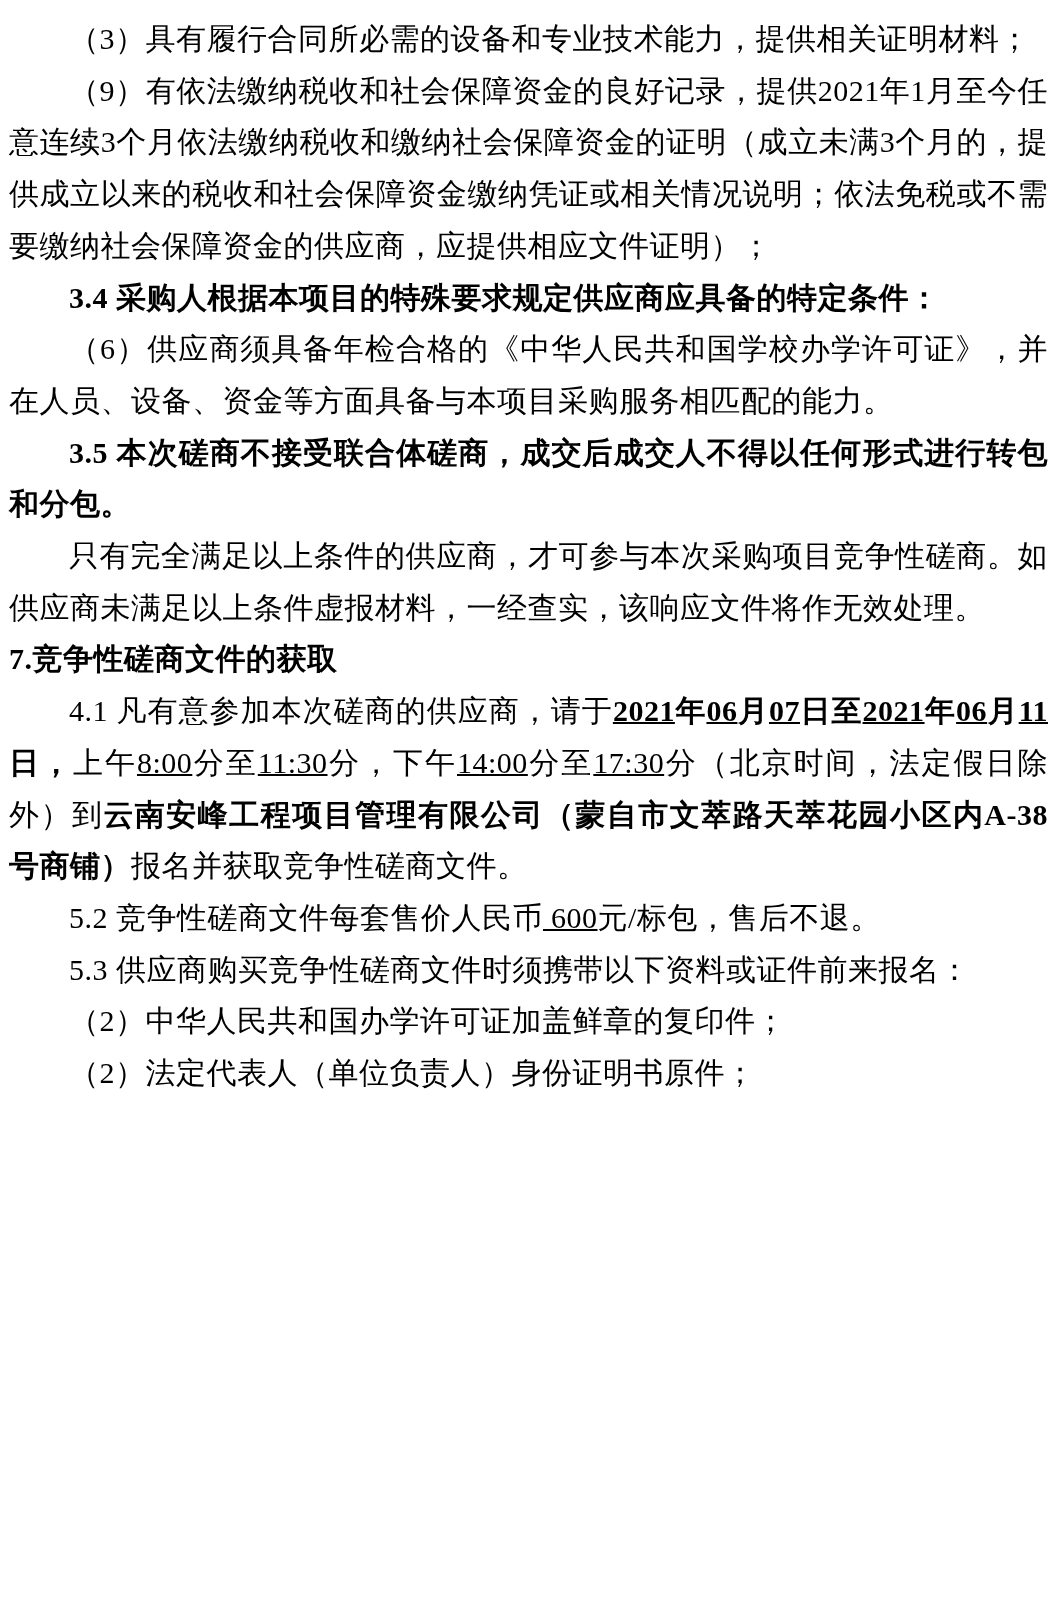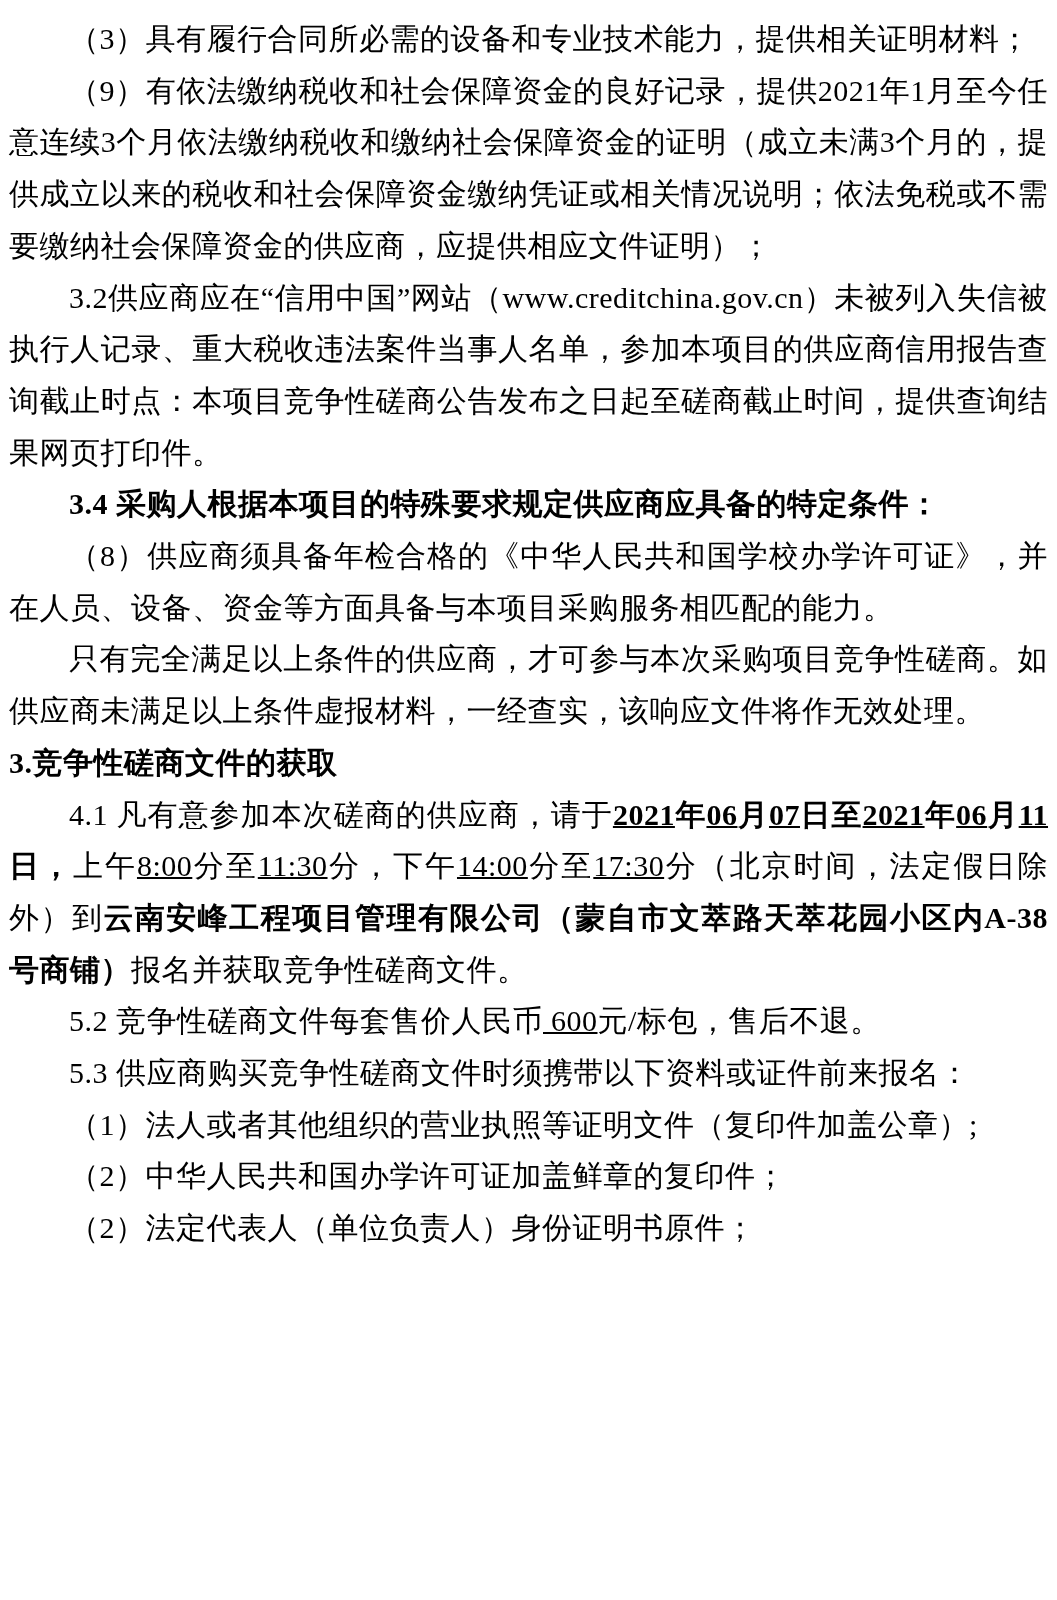--- a/index.html
+++ b/index.html
@@ -37,25 +37,24 @@
     text-decoration-thickness: 2px;
   }
 </style>
 </head>
 <body>
 
 <div class="page">
   <div>
       <p class="para indent"><span>（3）具有履行合同所必需的设备和专业技术能力，提供相关证明材料；</span></p>
       <p class="para indent"><span>（9）有依法缴纳税收和社会保障资金的良好记录，提供2021年1月至今任意连续3个月依法缴纳税收和缴纳社会保障资金的证明（成立未满3个月的，提供成立以来的税收和社会保障资金缴纳凭证或相关情况说明；依法免税或不需要缴纳社会保障资金的供应商，应提供相应文件证明）；</span></p>
-      <p class="para indent"><span>3.2供应商应在“信用中国”网站（www.creditchina.gov.cn）未被列入失信被执行人记录、重大税收违法案件当事人名单，参加本项目的供应商信用报告查询截止时点：本项目竞争性磋商公告发布之日起至磋商截止时间，提供查询结果网页打印件。</span></p>
       <p class="para indent"><span class="bold">3.4  采购人根据本项目的特殊要求规定供应商应具备的特定条件：</span></p>
-      <p class="para indent"><span>（8）供应商须具备年检合格的《中华人民共和国学校办学许可证》，并在人员、设备、资金等方面具备与本项目采购服务相匹配的能力。</span></p>
+      <p class="para indent"><span>（6）供应商须具备年检合格的《中华人民共和国学校办学许可证》，并在人员、设备、资金等方面具备与本项目采购服务相匹配的能力。</span></p>
+      <p class="para indent"><span class="bold">3.5 本次磋商不接受联合体磋商，成交后成交人不得以任何形式进行转包和分包。</span></p>
       <p class="para indent"><span>只有完全满足以上条件的供应商，才可参与本次采购项目竞争性磋商。如供应商未满足以上条件虚报材料，一经查实，该响应文件将作无效处理。</span></p>
-      <p class="para"><span class="bold">3.竞争性磋商文件的获取</span></p>
+      <p class="para"><span class="bold">7.竞争性磋商文件的获取</span></p>
       <p class="para indent"><span>4.1 凡有意参加本次磋商的供应商，请于</span><span class="bold underline">2021</span><span class="bold">年</span><span class="bold underline">06</span><span class="bold">月</span><span class="bold underline">07</span><span class="bold">日</span><span class="bold">至</span><span class="bold underline">2021</span><span class="bold">年</span><span class="bold underline">06</span><span class="bold">月</span><span class="bold underline">11</span><span class="bold">日，</span><span>上午</span><span class="underline">8:00</span><span>分至</span><span class="underline">11:30</span><span>分，下午</span><span class="underline">14:00</span><span>分至</span><span class="underline">17:30</span><span>分（北京时间，法定假日除外）到</span><span class="bold">云南安峰工程项目管理有限公司（蒙自市文萃路天萃花园小区内A-38号商铺）</span><span>报名并获取竞争性磋商文件。</span></p>
       <p class="para indent"><span>5.2 竞争性磋商文件每套售价人民币</span><span class="underline"> 600</span><span>元/标包，售后不退。</span></p>
       <p class="para indent"><span>5.3 供应商购买竞争性磋商文件时须携带以下资料或证件前来报名：</span></p>
-      <p class="para indent"><span>（1）法人或者其他组织的营业执照等证明文件（复印件加盖公章）;</span></p>
       <p class="para indent"><span>（2）中华人民共和国办学许可证加盖鲜章的复印件；</span></p>
       <p class="para indent"><span>（2）法定代表人（单位负责人）身份证明书原件；</span></p>
     </div>
 </div>
 
 </body></html>

